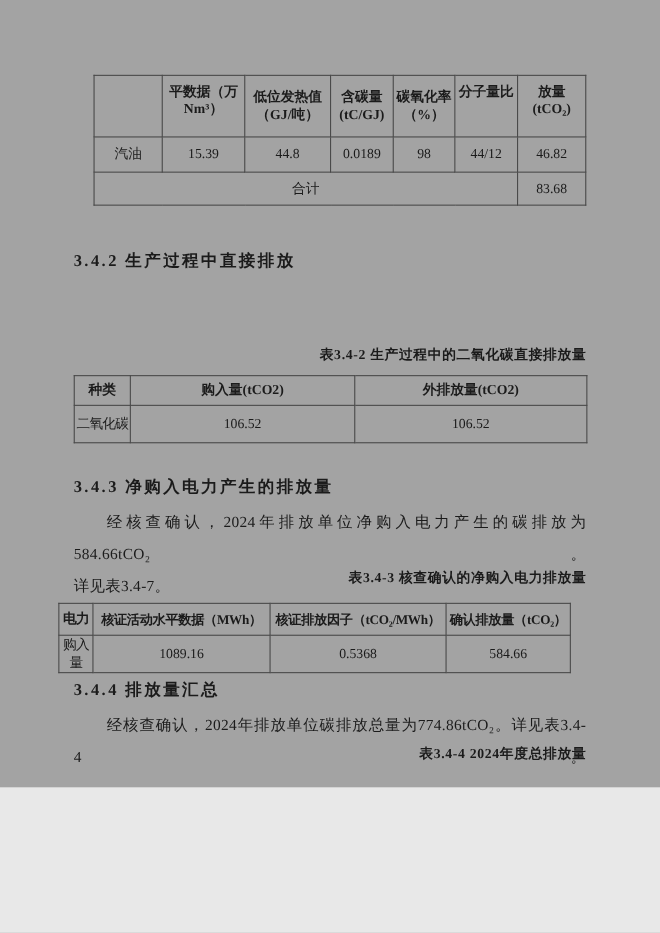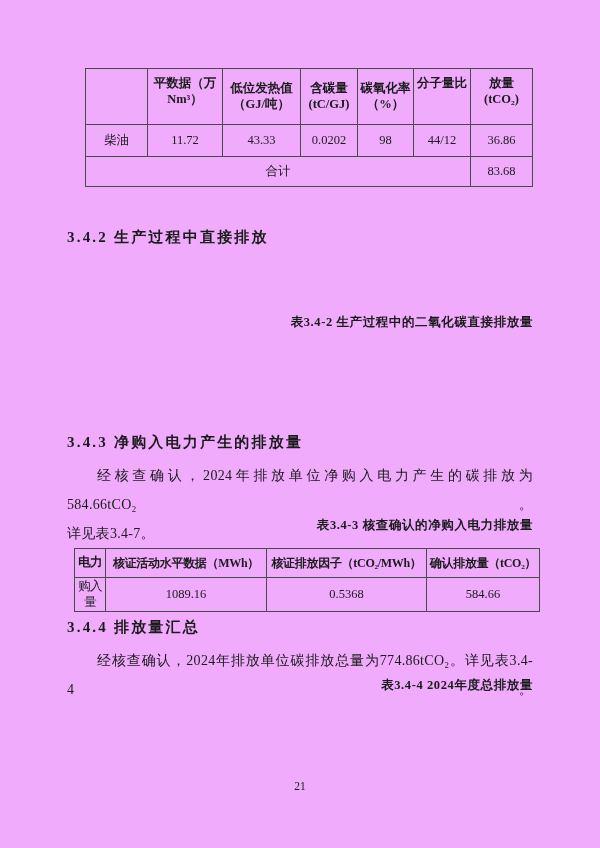--- a/index.html
+++ b/index.html
@@ -1,21 +1,21 @@
 <!DOCTYPE html>
 <html><head>
 <meta charset="utf-8">
 <style>
   * { margin: 0; padding: 0; box-sizing: border-box; }
   html, body { background: #e8e8e8; }
   .page {
     position: relative;
     width: 600px;
-    height: 848px;
-    background: #f0abfc;
+    height: 716px;
+    background: #a3a3a3;
     font-family: "Liberation Serif", "DejaVu Serif", serif;
     color: #1b1b1b;
     overflow: hidden;
     margin: 0 auto;
   }
   .abs { position: absolute; }
 
   table { border-collapse: collapse; table-layout: fixed; }
   th, td {
     border: 1px solid #4a4a4a;
@@ -83,47 +83,66 @@
 （GJ/吨）</th>
       <th>含碳量
 (tC/GJ)</th>
       <th>碳氧化率
 （%）</th>
       <th class="vtop">分子量比</th>
       <th class="vtop">放量
 (tCO₂)</th>
     </tr>
     <tr style="height:32px">
-      <td>柴油</td>
-      <td>11.72</td>
-      <td>43.33</td>
-      <td>0.0202</td>
+      <td>汽油</td>
+      <td>15.39</td>
+      <td>44.8</td>
+      <td>0.0189</td>
       <td>98</td>
       <td>44/12</td>
-      <td>36.86</td>
+      <td>46.82</td>
     </tr>
     <tr style="height:30px">
       <td colspan="6">合计</td>
       <td>83.68</td>
     </tr>
   </tbody>
     </table>
 
   <div class="abs heading" style="left:67px; top:228px;">3.4.2 生产过程中直接排放</div>
   <div class="abs caption" style="left:67px; top:314px; width:466px;">表3.4-2 生产过程中的二氧化碳直接排放量</div>
 
+  <table class="abs" style="left:67px; top:341px; width:466px;">
+    <colgroup>
+        <col style="width:51px">
+        <col style="width:204px">
+        <col style="width:211px">
+      </colgroup>
+    <tbody>
+        <tr style="height:27px">
+      <th>种类</th>
+      <th>购入量(tCO2)</th>
+      <th>外排放量(tCO2)</th>
+    </tr>
+    <tr style="height:34px">
+      <td class="tight">二氧化碳</td>
+      <td>106.52</td>
+      <td>106.52</td>
+    </tr>
+  </tbody>
+    </table>
 
   <div class="abs heading" style="left:67px; top:433px;text-align:center;">3.4.3 净购入电力产生的排放量</div>
   <div class="abs" style="left:67px; top:461px; width:466px;">
     <div class="para-line indent">经核查确认，2024年排放单位净购入电力产生的碳排放为584.66tCO₂。</div>
     <div class="para-line plain">详见表3.4-7。</div>
   </div>
   <div class="abs caption" style="left:67px; top:517px; width:466px;">表3.4-3 核查确认的净购入电力排放量</div>
 
-  <table class="abs" style="left:74px; top:548px; width:465px;">
+  <table class="abs" style="left:53px; top:548px; width:465px;">
     <colgroup>
         <col style="width:31px">
         <col style="width:161px">
         <col style="width:160px">
         <col style="width:113px">
       </colgroup>
     <tbody>
         <tr style="height:29px">
       <th class="tight">电力</th>
       <th class="hdr-sm">核证活动水平数据（MWh）</th>

